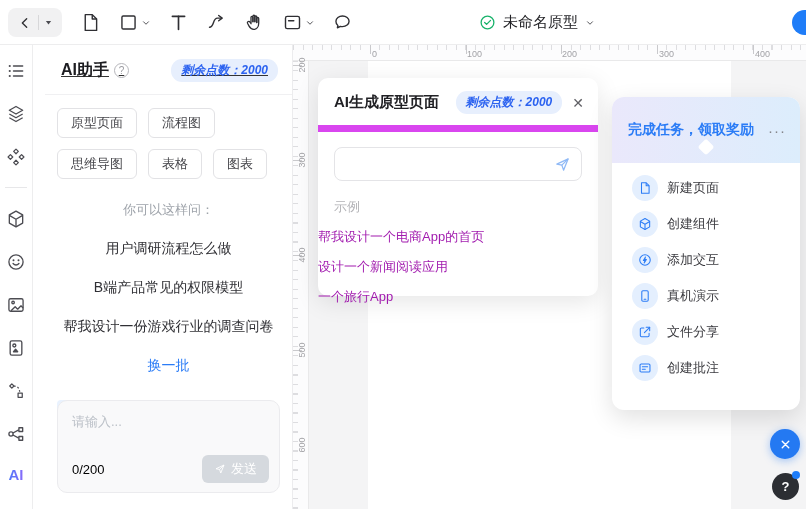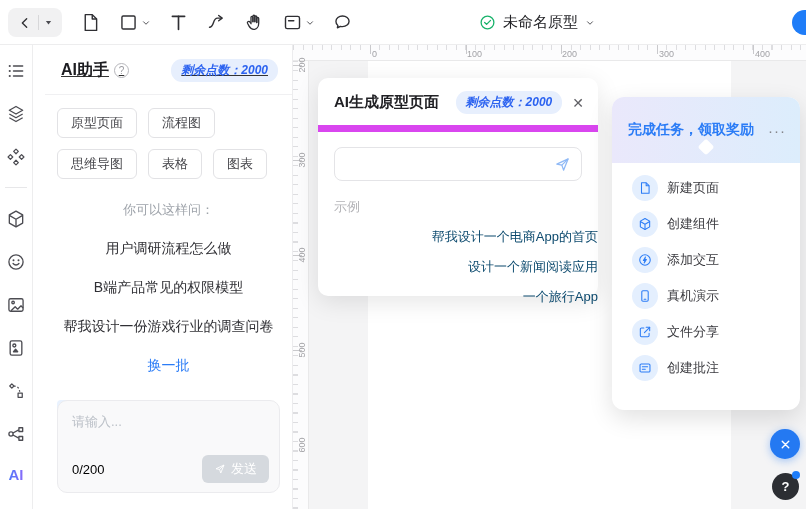--- a/index.html
+++ b/index.html
@@ -79,21 +79,21 @@
   .gen-modal { position:absolute; left:25px; top:33px; width:280px; height:218px; background:#fff;
                border-radius:10px; box-shadow:0 6px 24px rgba(0,0,0,.10); z-index:10; }
   .gen-head { display:flex; align-items:center; padding:13px 14px 11px 16px; border-bottom:7px solid #d946ef; }
   .gen-title { font-size:15px; font-weight:bold; color:#212125; }
   .gen-close { margin-left:10px; color:#5f5f64; font-size:14px; cursor:pointer; line-height:1; }
   .gen-input-row { margin:15px 16px 0 16px; height:34px; border:1px solid #e4e4e7; border-radius:8px;
                    display:flex; align-items:center; padding:0 10px; background:#fff; }
   .gen-input { flex:1; border:none; outline:none; font-size:13px; font-family:"Liberation Sans",sans-serif; }
   .gen-send { color:#8fb9f6; cursor:pointer; }
   .ex-label { margin:17px 16px 2px 16px; font-size:13px; color:#b2b2b6; }
-  .ex-item { text-align:right; font-size:13px; color:#0c4a6e; margin-top:12px; cursor:pointer; }
+  .ex-item { text-align:left; font-size:13px; color:#a21caf; margin-top:12px; cursor:pointer; }
 
   
   .tasks { position:absolute; left:319px; top:52px; width:188px; height:313px; background:#fff;
            border-radius:12px; box-shadow:0 8px 24px rgba(0,0,0,.12); z-index:11; }
   .tasks-head { height:66px; border-radius:12px 12px 0 0; background:linear-gradient(90deg,#eae8fb,#dcedfc);
                 display:flex; align-items:center; padding:0 14px 0 16px; position:relative; }
   .tasks-title { font-size:14px; font-weight:bold; color:#2b7cf6; }
   .tasks-more { margin-left:auto; color:#85858b; font-size:15px; letter-spacing:1px; cursor:pointer; line-height:1; }
   .tasks-notch { position:absolute; left:50%; top:44px; width:12px; height:12px; background:#fff;
                  transform:translateX(-50%) rotate(45deg); border-radius:3px; }

